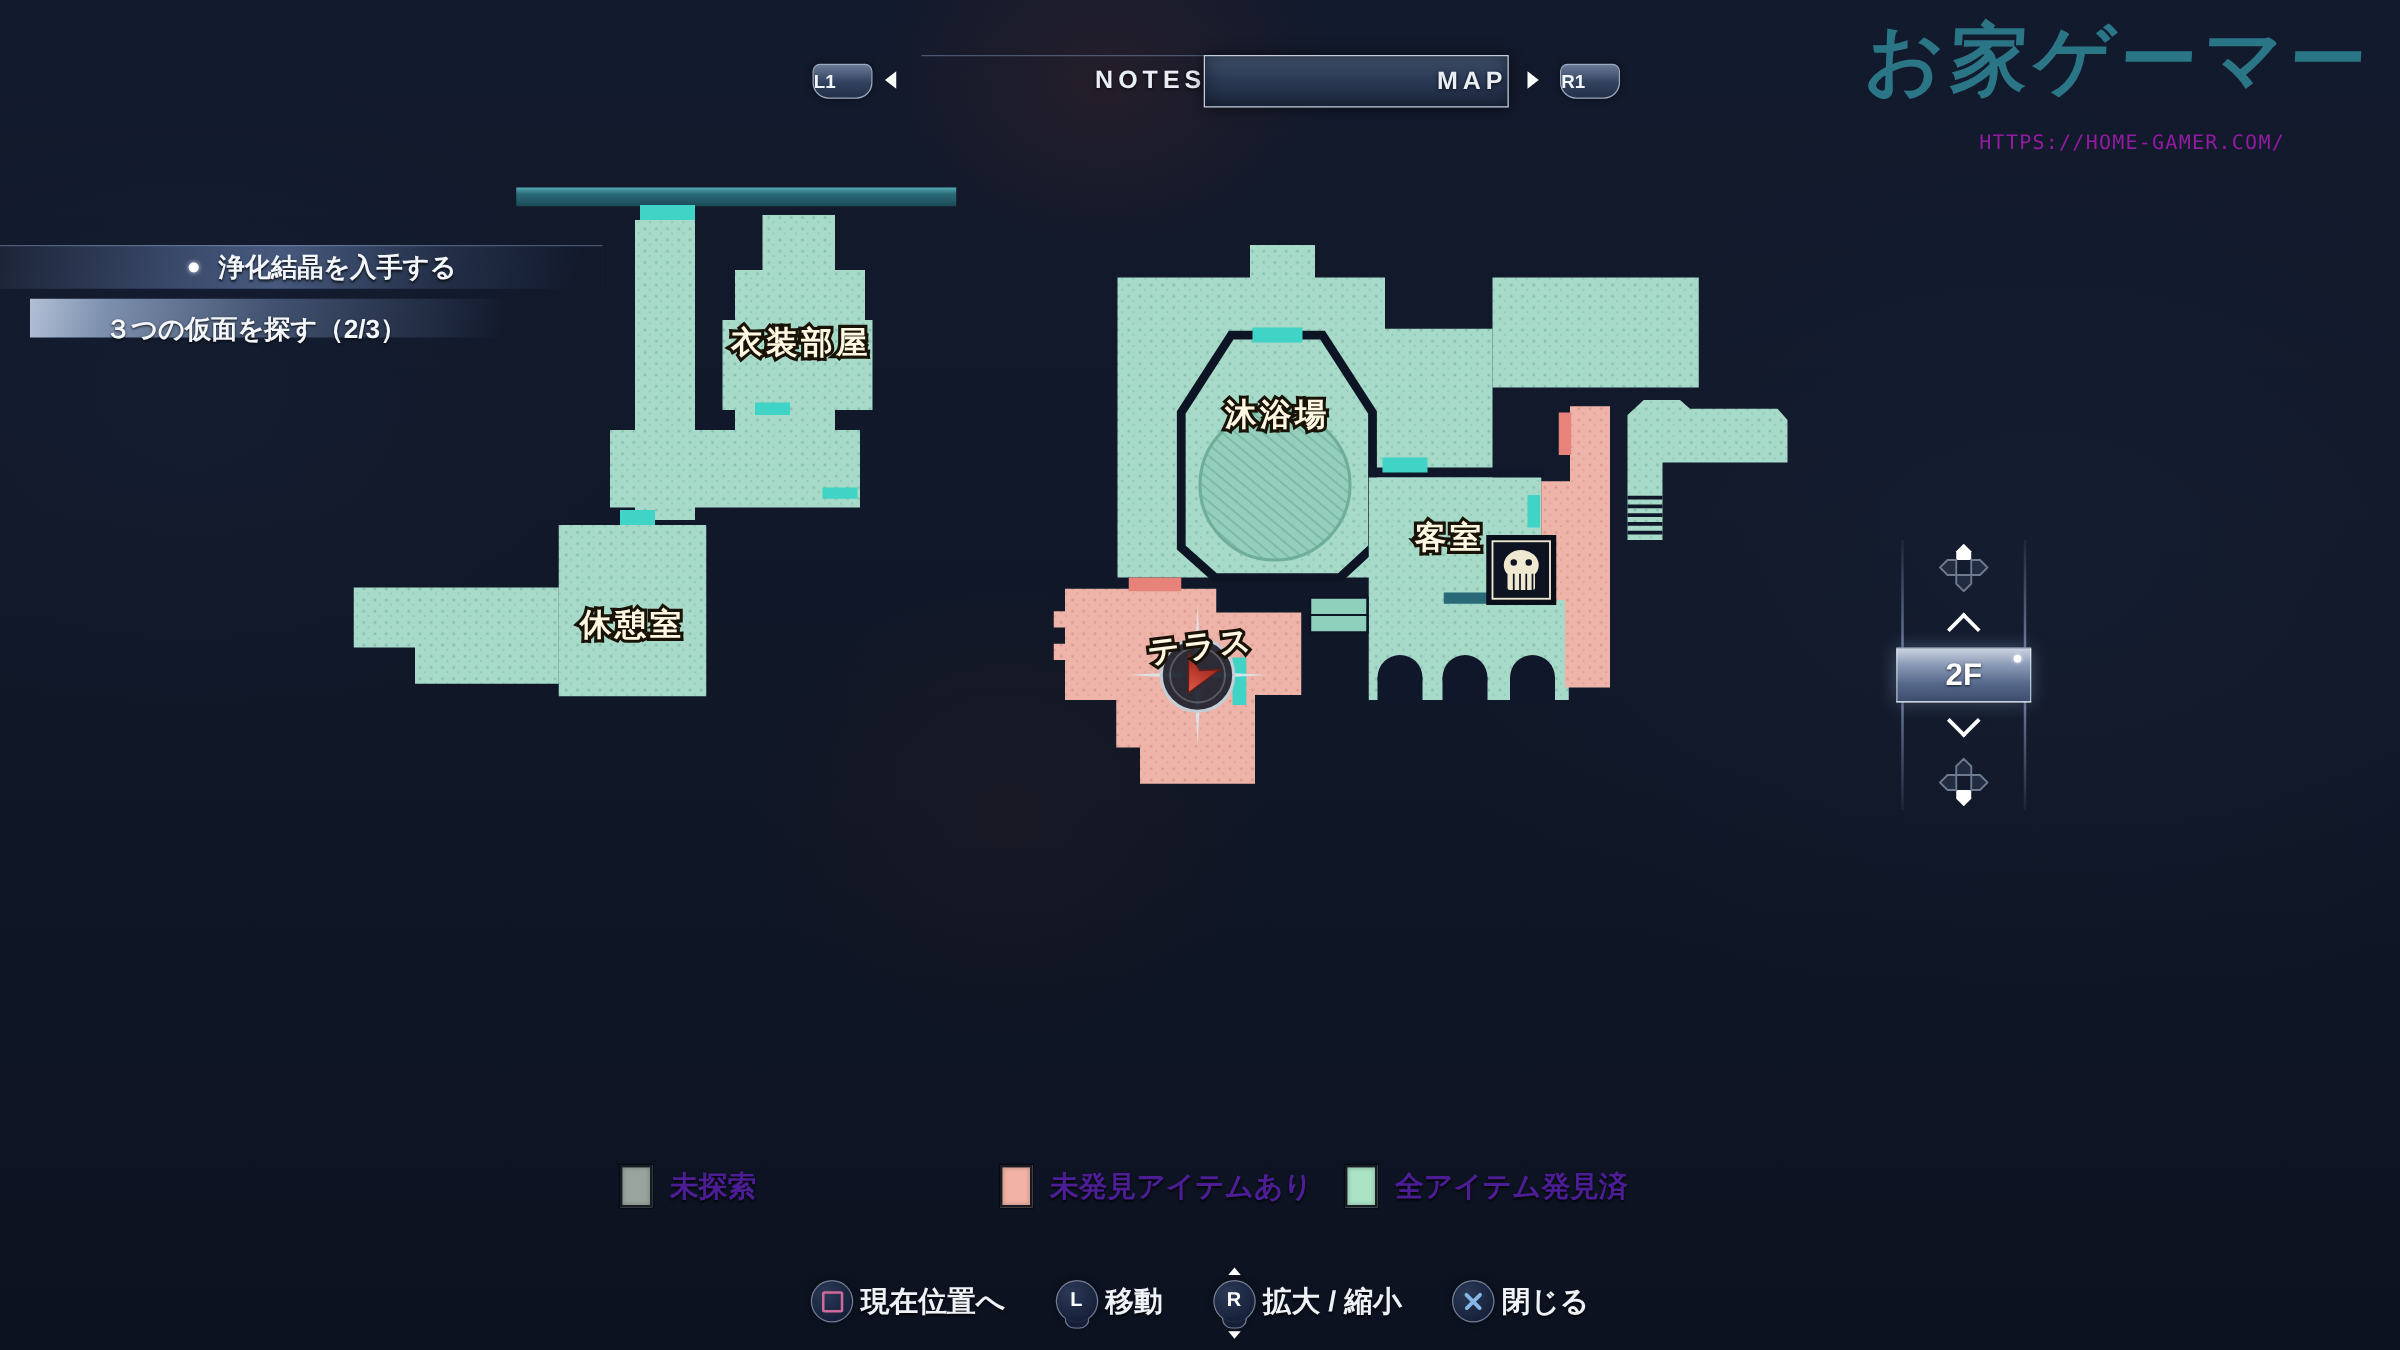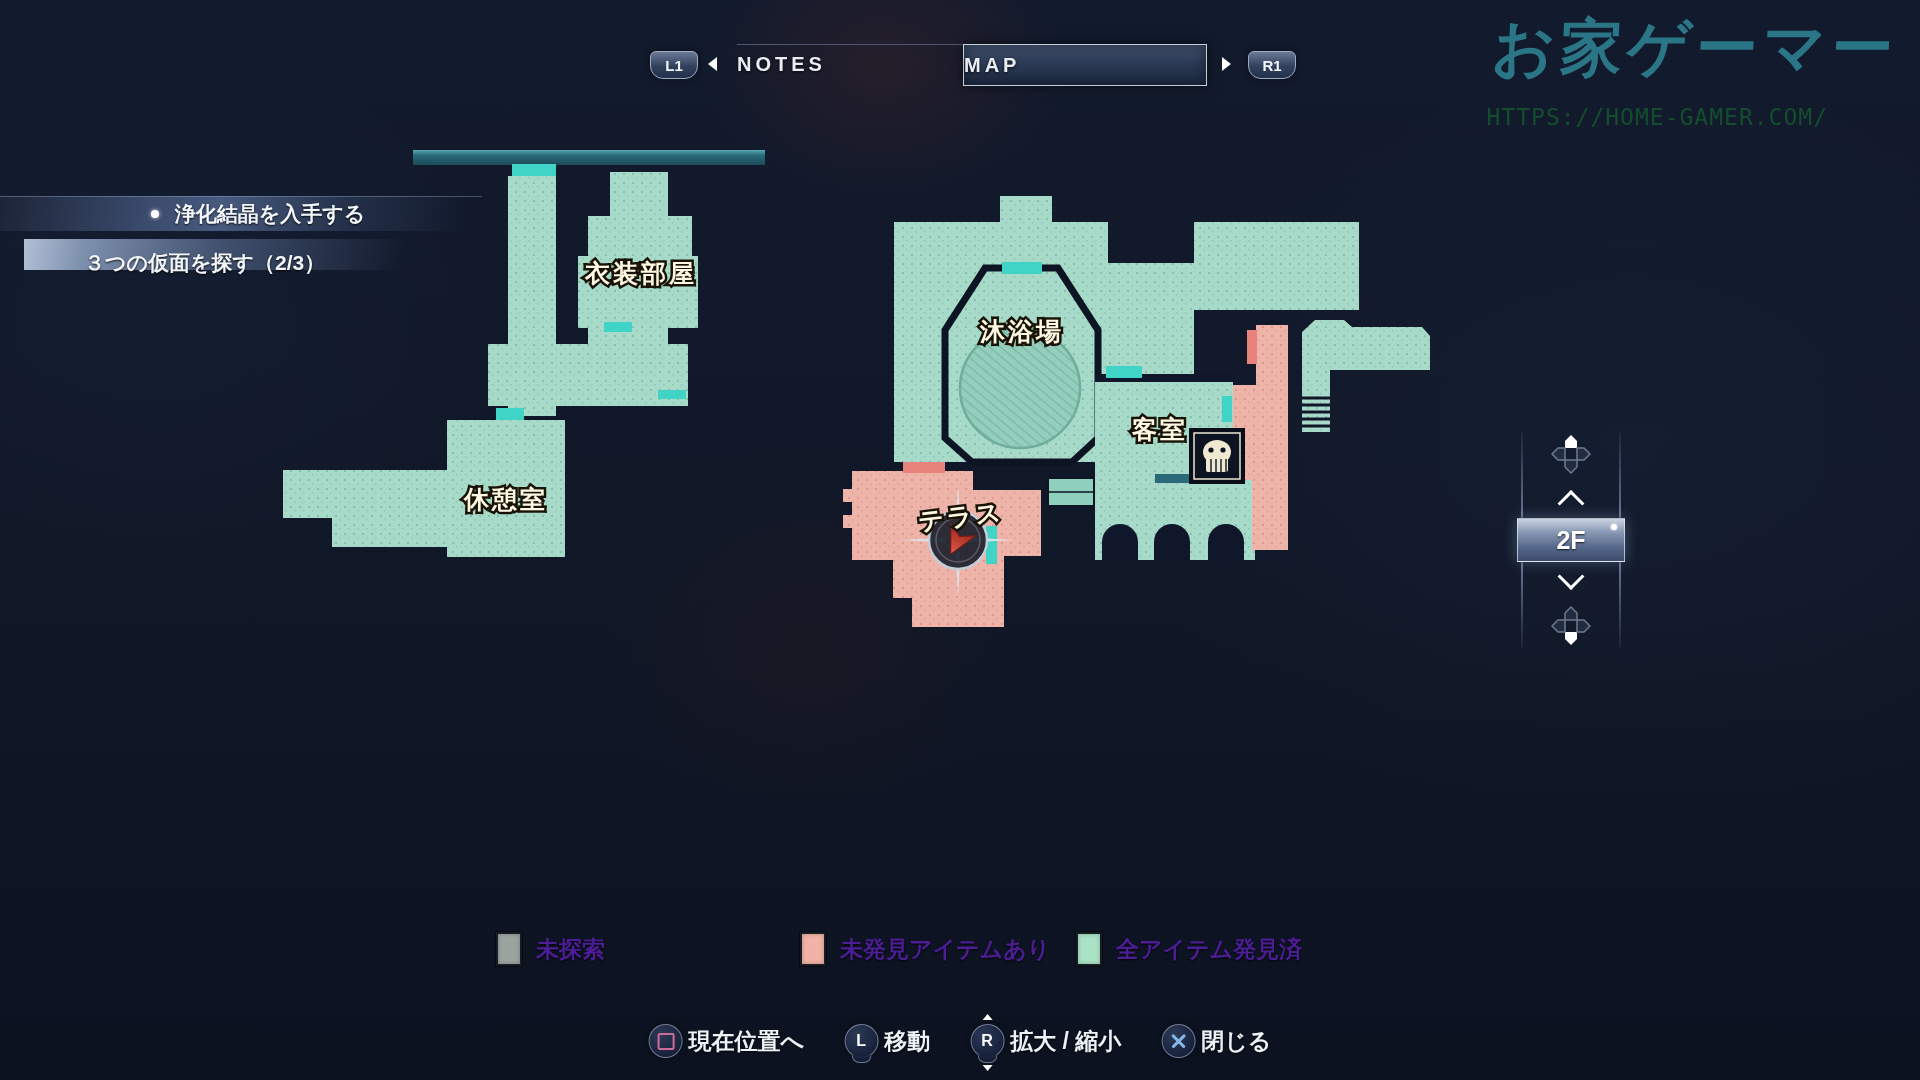--- a/index.html
+++ b/index.html
@@ -13,49 +13,49 @@
       linear-gradient(180deg,#121a2d 0%, #101727 55%, #0c1220 100%);
     font-family:"Liberation Sans","DejaVu Sans",sans-serif;
     color:#eef1f5;
   }
   
   .tabline{position:absolute;left:737px;top:44px;width:468px;height:1px;background:rgba(140,160,195,.45);}
   .shoulder{
     position:absolute;top:51px;width:46px;height:26px;
     background:linear-gradient(180deg,#6a7a96,#31405c 55%,#22304a);
     border:1px solid #9daac0;border-radius:6px 6px 13px 13px;
-    font-size:15px;font-weight:bold;display:flex;align-items:center;justify-content:center;color:#f2f5fa;
+    font-size:15px;font-weight:bold;display:flex;align-items:center;justify-content:flex-start;color:#f2f5fa;
     box-shadow:0 0 6px rgba(0,0,0,.5);
   }
   .chev{position:absolute;top:57px;width:0;height:0;border-style:solid;}
   .chev.left{border-width:7px 9px 7px 0;border-color:transparent #fff transparent transparent;}
   .chev.right{border-width:7px 0 7px 9px;border-color:transparent transparent transparent #fff;}
   .tab{
-    position:absolute;top:44px;height:40px;display:flex;align-items:center;justify-content:flex-start;
+    position:absolute;top:44px;height:40px;display:flex;align-items:center;justify-content:flex-end;
     font-size:20px;font-weight:bold;letter-spacing:4px;color:#e9edf4;
     text-shadow:0 1px 3px rgba(0,0,0,.8);
   }
   .tab.inactive{left:737px;width:228px;}
   .tab.active{
     left:963px;width:242px;
     border:1px solid #c6cfdd;outline:1px solid #2a3document048;
     background:linear-gradient(180deg,#45556f 0%,#2b3a55 45%,#1d2940 100%);
     box-shadow:0 0 10px rgba(0,0,0,.6), inset 0 0 14px rgba(10,16,28,.6);
   }
   
   .wm-title{
     position:absolute;top:6px;right:22px;
     font-family:"DejaVu Serif","Liberation Serif",serif;
     font-size:62px;font-weight:bold;letter-spacing:5px;color:#2e7e8e;opacity:.92;
     transform:skewX(-3deg);
   }
   .wm-url{
     position:absolute;top:104px;right:92px;
     font-family:"DejaVu Sans Mono","Liberation Mono",monospace;
-    font-size:23px;letter-spacing:1px;color:#14532d;opacity:.9;
+    font-size:16px;letter-spacing:1px;color:#a21caf;opacity:.9;
   }
   
   .quest1{
     position:absolute;left:0;top:196px;width:482px;height:34px;
     background:linear-gradient(100deg,#1c2437 0%,#3a4a6b 30%,#475a7e 46%,#243049 72%,rgba(17,23,38,0) 96%);
     border-top:1px solid rgba(170,190,220,.35);
     display:flex;align-items:center;font-size:21px;font-weight:bold;color:#f3f6fa;
     text-shadow:0 1px 2px rgba(0,0,0,.8);
     justify-content:center;
   }

